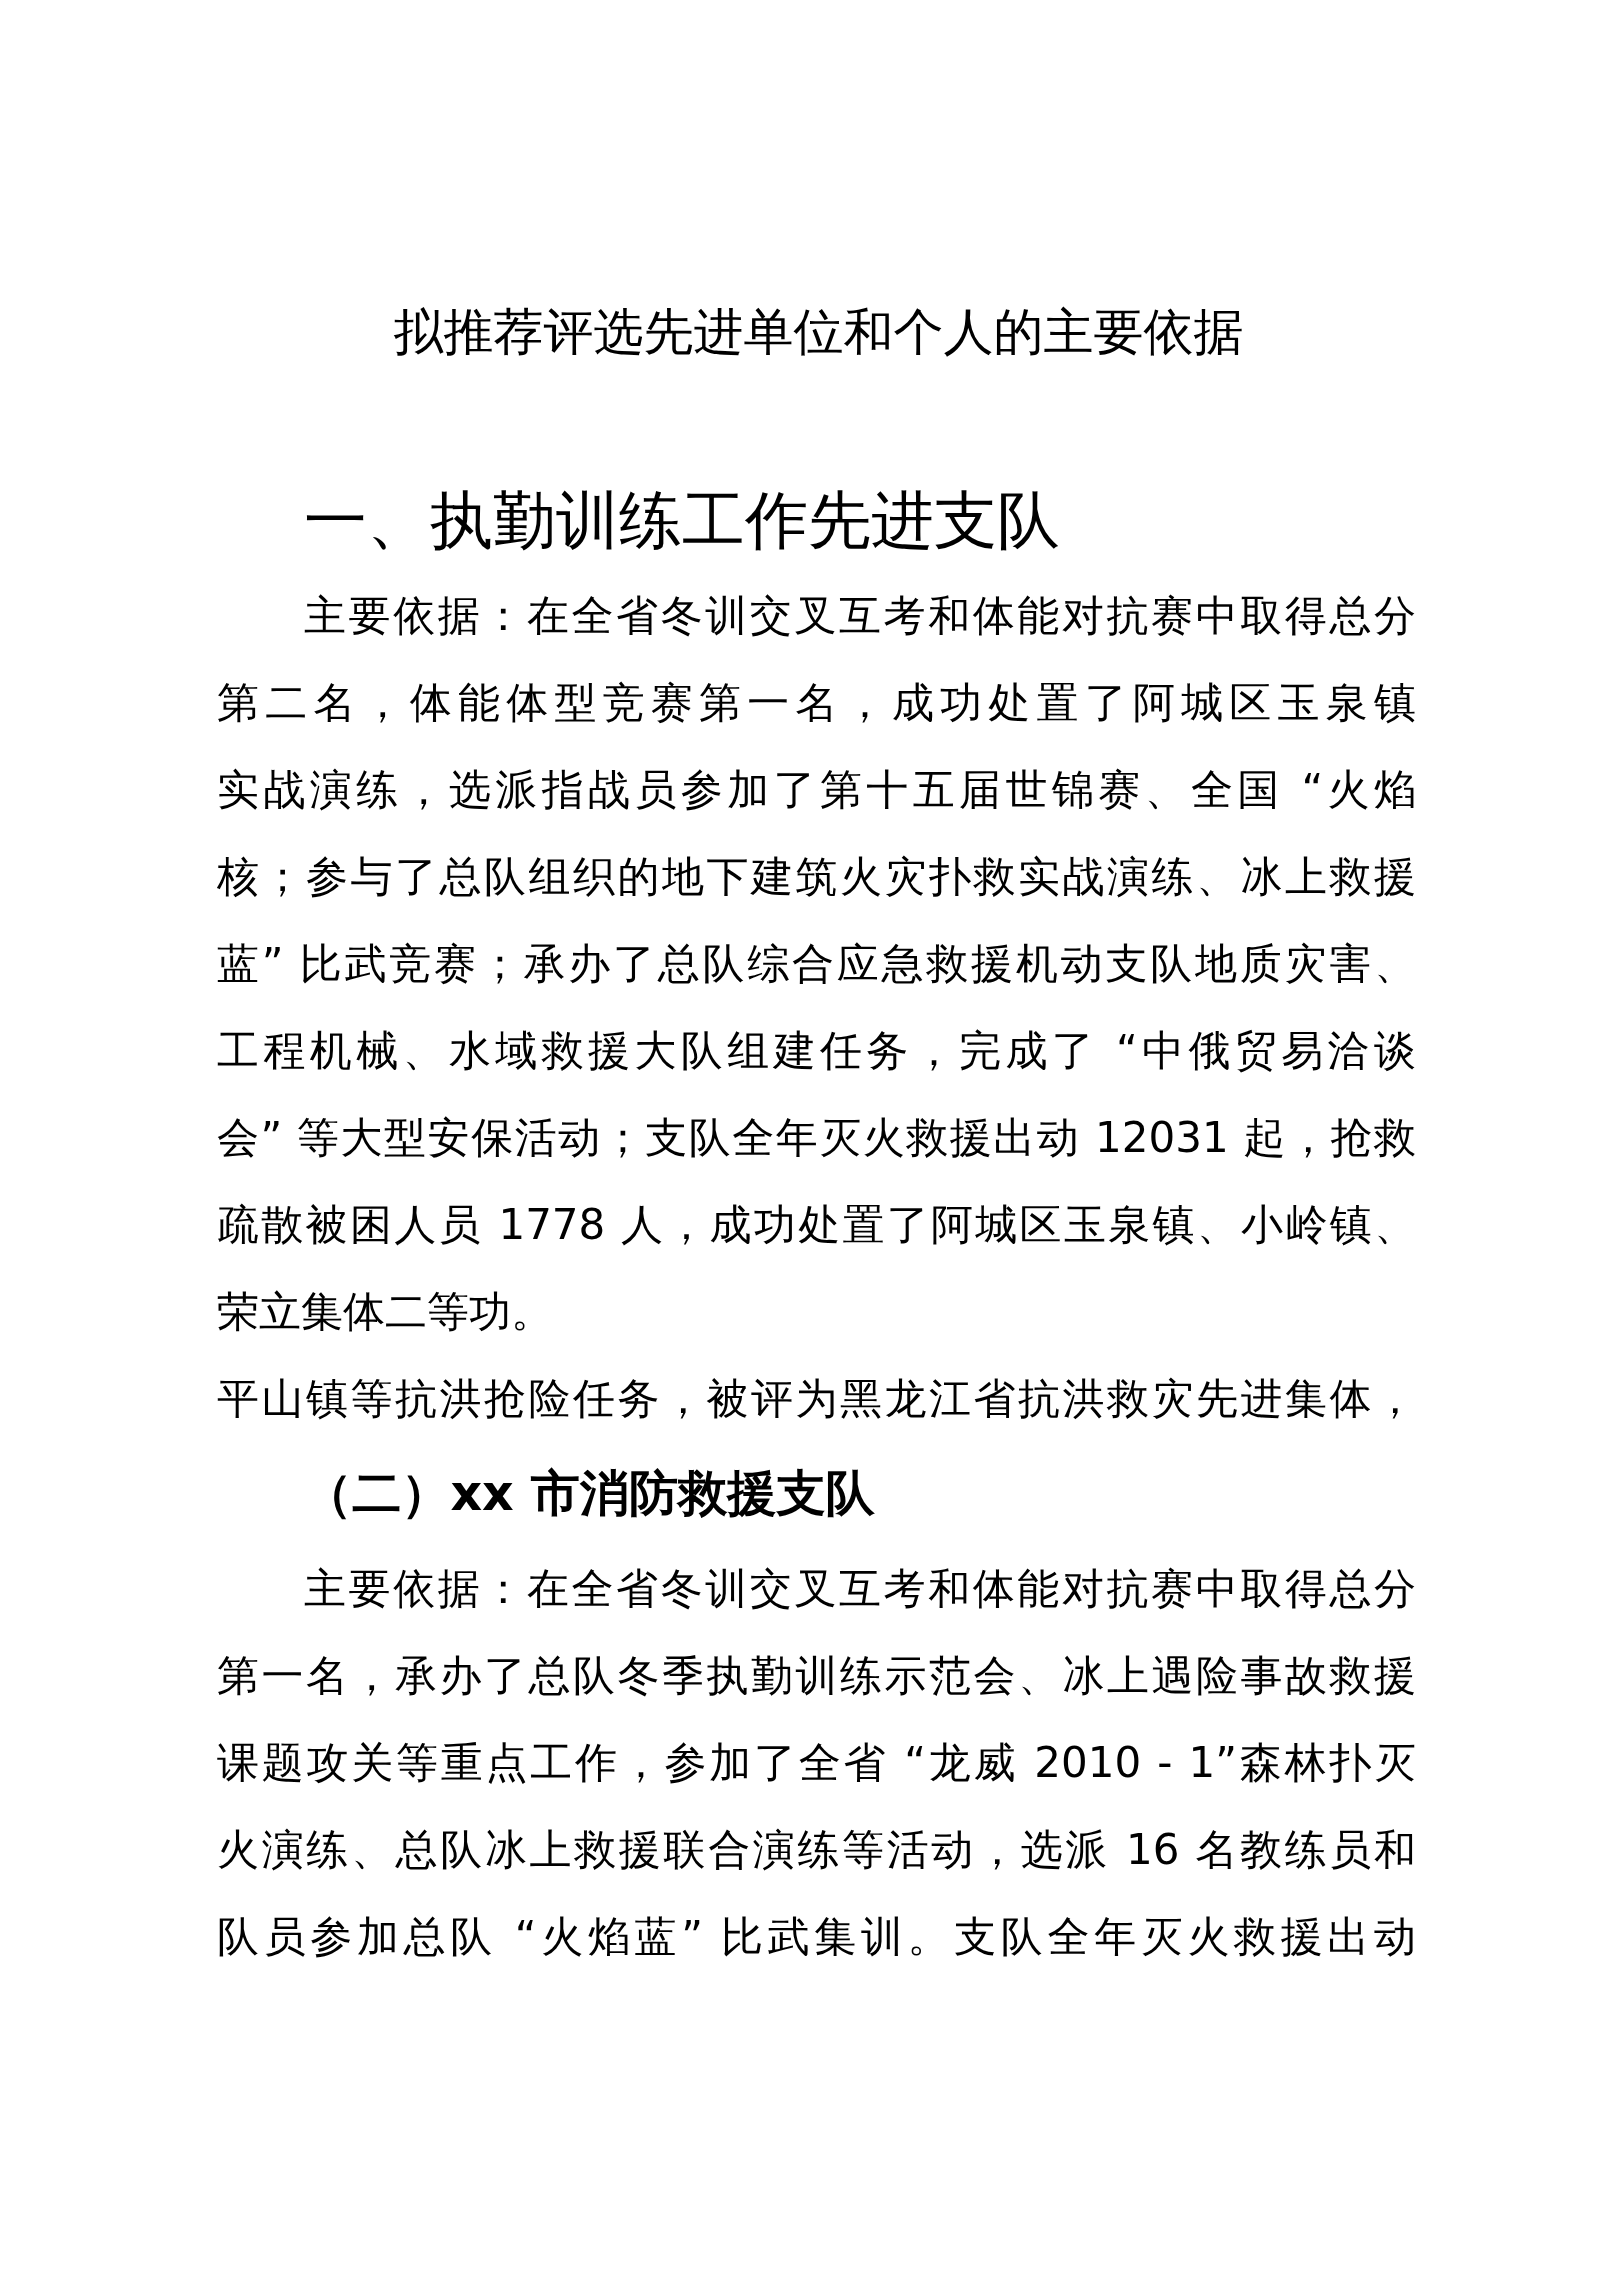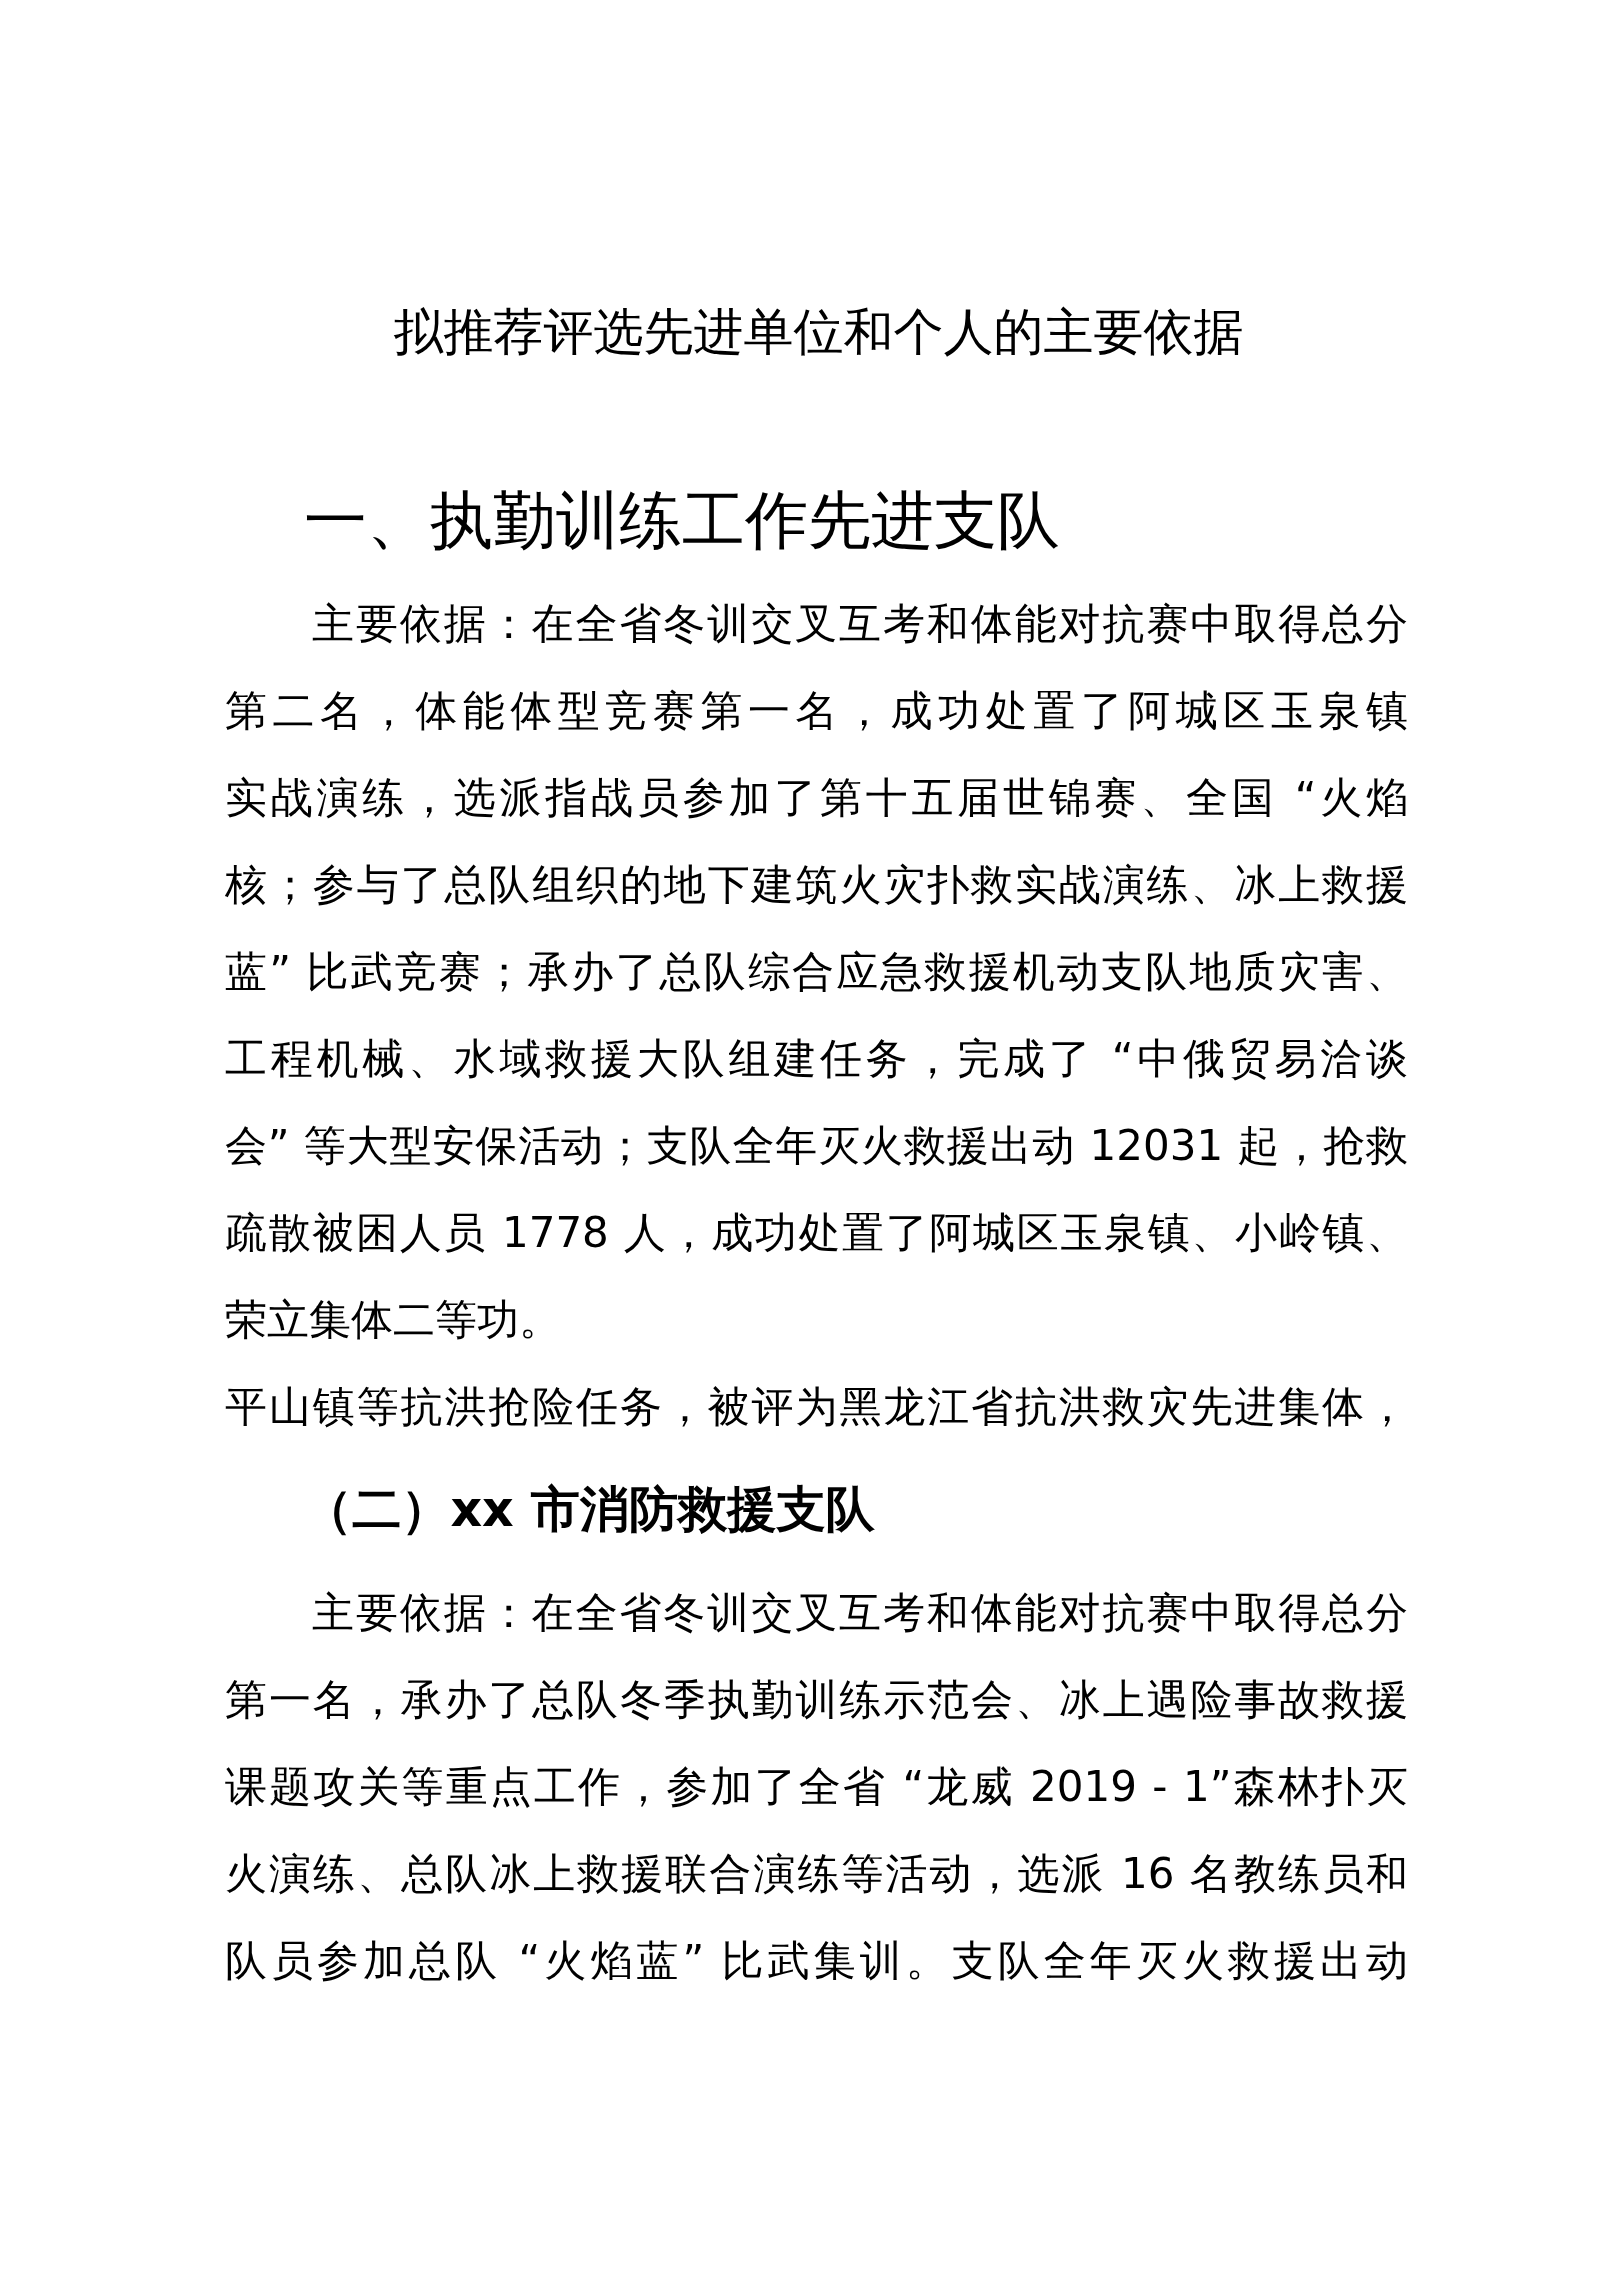--- a/index.html
+++ b/index.html
@@ -48,21 +48,21 @@
     font-weight: normal;
     white-space: nowrap;
   }
   .sub-heading {
     margin: 0;
     padding-left: 94px;
     font-weight: bold;
     white-space: nowrap;
   }
   .para {
-    margin: 16px;
+    margin: 8px;
     text-align: justify;
   }
   .line {
     display: block;
     white-space: nowrap;
     text-align-last: justify;
     text-align: justify;
   }
   .line.first {
     padding-left: 87px;
@@ -94,20 +94,20 @@
       <span class="line">疏散被困人员 1778 人，成功处置了阿城区玉泉镇、小岭镇、</span>
       <span class="line last">荣立集体二等功。</span>
       <span class="line">平山镇等抗洪抢险任务，被评为黑龙江省抗洪救灾先进集体，</span>
     </div>
 
     <h3 class="sub-heading">（二）xx 市消防救援支队</h3>
 
     <div class="para">
       <span class="line first">主要依据：在全省冬训交叉互考和体能对抗赛中取得总分</span>
       <span class="line">第一名，承办了总队冬季执勤训练示范会、冰上遇险事故救援</span>
-      <span class="line">课题攻关等重点工作，参加了全省 “龙威 2019 - 1”森林扑灭</span>
+      <span class="line">课题攻关等重点工作，参加了全省 “龙威 2010 - 1”森林扑灭</span>
       <span class="line">火演练、总队冰上救援联合演练等活动，选派 16 名教练员和</span>
       <span class="line">队员参加总队 “火焰蓝” 比武集训。支队全年灭火救援出动</span>
     </div>
 
   </div>
 </div>
 
 
 </body></html>

